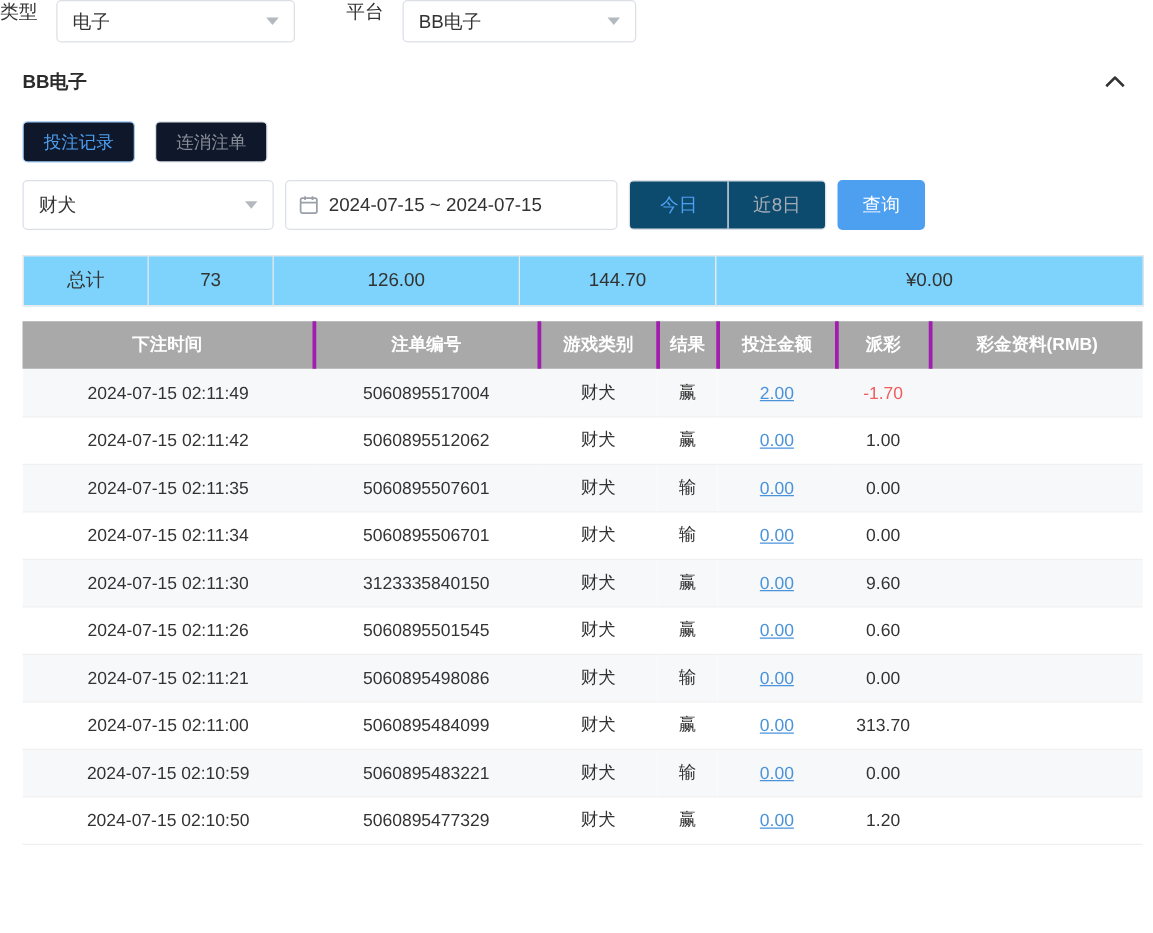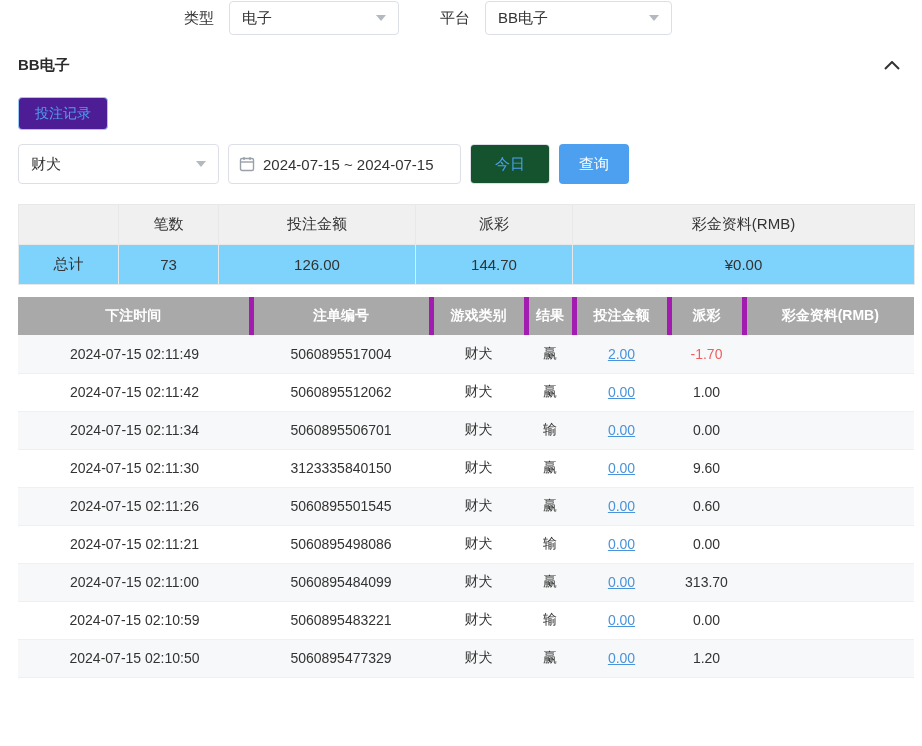--- a/index.html
+++ b/index.html
@@ -6,63 +6,63 @@
   html,body { width: 922px; height: 746px; }
   body {
     font-family: "Liberation Sans", "DejaVu Sans", sans-serif;
     background: #fff;
     color: #333;
     overflow: hidden;
     font-size: 14px;
   }
 
   
-  .top-filters { display: flex; align-items: center; height: 36px; padding-left: 184px; }
+  .top-filters { display: flex; height: 36px; }
   .flabel { font-size: 15px; color: #333; margin-right: 15px; white-space: nowrap; }
   .select-box {
     display: flex; align-items: center; justify-content: space-between;
     border: 1px solid #dcdfe6; border-radius: 4px; background: #fff;
     height: 34px; padding: 0 12px; font-size: 15px; cursor: pointer;
   }
-  .w195 { width: 170px; }
+  .w195 { width: 191px; }
   .w187 { width: 187px; }
   .ml40 { margin-left: 41px; }
   .caret {
     width: 0; height: 0; flex: none;
     border-left: 5px solid transparent; border-right: 5px solid transparent;
     border-top: 6px solid #b4b8bf;
   }
 
   
   .section-header {
     margin: 20px 18px 0; display: flex; align-items: center; justify-content: space-between;
   }
   .section-title { font-size: 15px; font-weight: bold; color: #2b2b2b; }
   .collapse-btn { cursor: pointer; display: flex; align-items: center; padding: 4px; }
 
   
   .tabs { margin: 22px 18px 0; display: flex; gap: 16px; }
   .tab {
     height: 33px; padding: 0 16px; display: flex; align-items: center;
-    border: 1px solid #dcdfe6; border-radius: 4px; background: #4c1d95;
+    border: 1px solid #dcdfe6; border-radius: 4px; background: #0f172a;
     font-size: 14px; color: #8a9099; cursor: pointer; white-space: nowrap;
   }
   .tab.active { color: #4da0f0; border-color: #9ec9f5; }
 
   
   .filter-bar { margin: 14px 18px 0; display: flex; gap: 9px; align-items: center; }
   .game-select { width: 201px; height: 40px; }
   .date-input {
-    width: 233px; height: 40px; display: flex; align-items: center; gap: 8px;
+    width: 266px; height: 40px; display: flex; align-items: center; gap: 8px;
     border: 1px solid #dcdfe6; border-radius: 4px; padding: 16px 10px;
     font-size: 15px; color: #333; cursor: pointer; white-space: nowrap;
   }
   .btn-group { display: flex; border: 1px solid #dcdfe6; border-radius: 4px; overflow: hidden; height: 40px; }
   .btn-group button {
-    width: 78px; height: 100%; background: #14532d; border: none;
+    width: 78px; height: 100%; background: #0c4a6e; border: none;
     border-left: 1px solid #dcdfe6; font-size: 15px; color: #a6acb5; cursor: pointer;
     font-family: inherit;
   }
   .btn-group button:first-child { border-left: none; }
   .btn-group button.active { color: #4da0f0; }
   .search-btn {
     width: 70px; height: 40px; background: #4da0f0; color: #fff; border: none;
     border-radius: 4px; font-size: 15px; cursor: pointer; font-family: inherit;
   }
 
@@ -72,21 +72,21 @@
     border: 1px solid #e8e8e8; height: 40px; text-align: center;
     font-size: 15px; color: #333; font-weight: normal;
   }
   .summary th { background: #f0f0f1; }
   .summary td { background: #7dd3fc; }
 
   
   .records { margin: 12px 18px 0; border-collapse: collapse; width: 896px; table-layout: fixed; }
   .records th {
     background: #a9a9a9; color: #fff; font-weight: bold; font-size: 14px;
-    height: 38px; text-align: center; border-left: 5px solid #a21caf;
+    height: 38px; text-align: center; border-left: 3px solid #a21caf;
   }
   .records th:first-child { border-left: none; }
   .records td {
     height: 38px; text-align: center; font-size: 14px; color: #333;
     border-bottom: 1px solid #f0f0f0; overflow: hidden; white-space: nowrap;
   }
   .records tbody tr:nth-child(odd) td { background: #f7f8f9; }
   .records tbody tr:nth-child(even) td { background: #fff; }
   .bet-link { color: #4a93db; text-decoration: underline; cursor: pointer; }
   td.neg { color: #f25c5c; }
@@ -112,59 +112,56 @@
   <span class="collapse-btn">
     <svg width="16" height="9" viewBox="0 0 16 9">
       <polyline points="1,8 8,1 15,8" fill="none" stroke="#333" stroke-width="2"></polyline>
     </svg>
   </span>
 </div>
 
 <div class="tabs">
   <div class="tab active">
     <span>投注记录</span>
+  </div>
+  <div class="tab">
+    <span>连消注单</span>
   </div>
 </div>
 
 <div class="filter-bar">
   <div class="select-box game-select">
     <span>财犬</span>
     <span class="caret"></span>
   </div>
   <div class="date-input">
     <svg width="16" height="16" viewBox="0 0 16 16">
       <rect x="1.5" y="2.5" width="13" height="12" rx="1.5" fill="none" stroke="#9aa0a8" stroke-width="1.4"></rect>
       <line x1="1.5" y1="6" x2="14.5" y2="6" stroke="#9aa0a8" stroke-width="1.4"></line>
       <line x1="5" y1="1" x2="5" y2="4" stroke="#9aa0a8" stroke-width="1.4"></line>
       <line x1="11" y1="1" x2="11" y2="4" stroke="#9aa0a8" stroke-width="1.4"></line>
     </svg>
     <span>2024-07-15 ~ 2024-07-15</span>
   </div>
   <div class="btn-group">
     <button class="active">今日</button>
+    <button>近8日</button>
   </div>
   <button class="search-btn">查询</button>
 </div>
 
 <table class="summary">
   <colgroup>
     <col style="width:100px">
       <col style="width:100px">
       <col style="width:197px">
     <col style="width:157px">
       <col style="width:342px">
   </colgroup>
   <tbody>
-      <tr>
-    <th></th>
-    <th>笔数</th>
-    <th>投注金额</th>
-    <th>派彩</th>
-    <th>彩金资料(RMB)</th>
-  </tr>
   <tr>
     <td>总计</td>
     <td>73</td>
     <td>126.00</td>
     <td>144.70</td>
     <td>¥0.00</td>
   </tr>
 </tbody>
   </table>
 
@@ -202,20 +199,29 @@
       <tr>
     <td>2024-07-15 02:11:42</td>
     <td>5060895512062</td>
     <td>财犬</td>
     <td>赢</td>
     <td><a class="bet-link">0.00</a></td>
     <td>1.00</td>
     <td></td>
   </tr>
       <tr>
+    <td>2024-07-15 02:11:35</td>
+    <td>5060895507601</td>
+    <td>财犬</td>
+    <td>输</td>
+    <td><a class="bet-link">0.00</a></td>
+    <td>0.00</td>
+    <td></td>
+  </tr>
+      <tr>
     <td>2024-07-15 02:11:34</td>
     <td>5060895506701</td>
     <td>财犬</td>
     <td>输</td>
     <td><a class="bet-link">0.00</a></td>
     <td>0.00</td>
     <td></td>
   </tr>
       <tr>
     <td>2024-07-15 02:11:30</td>

